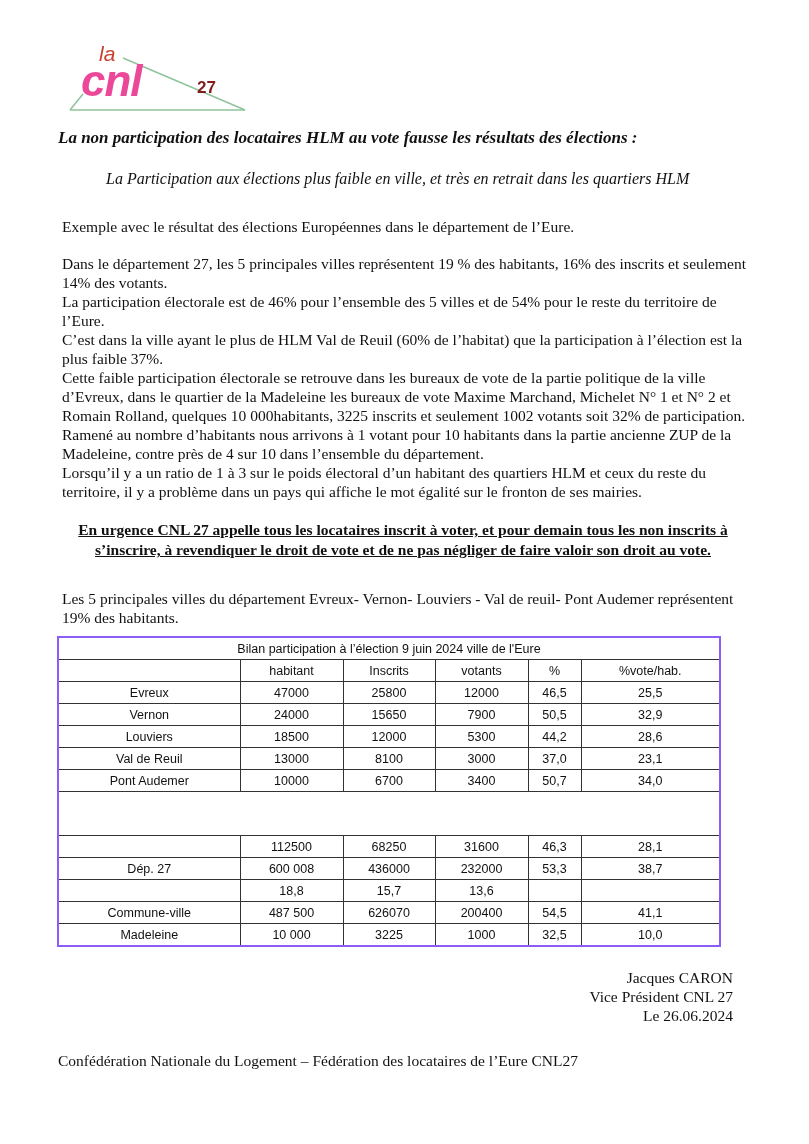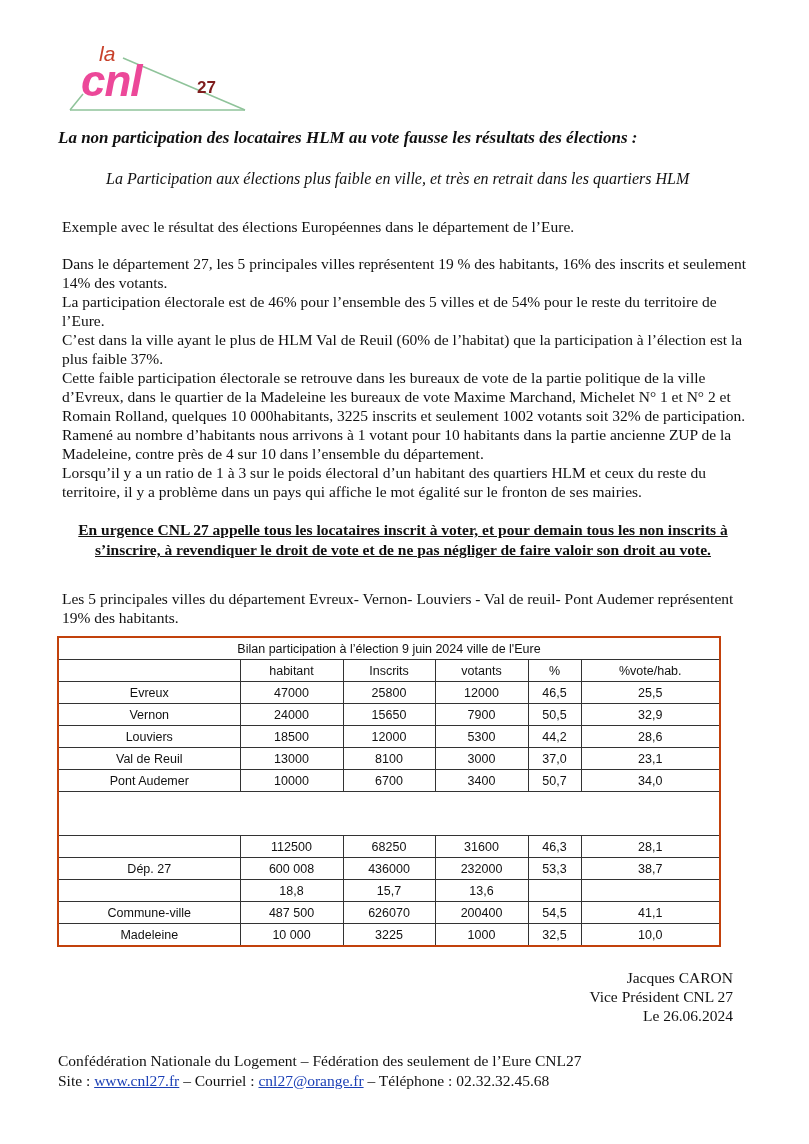--- a/index.html
+++ b/index.html
@@ -11,21 +11,21 @@
   .logo .cnl { position: absolute; left: 18px; top: 18px; font-family: "Liberation Sans", sans-serif; font-weight: bold; font-style: italic; font-size: 44px; color: #ec4899; letter-spacing: -1px; margin-left: 8px; }
   .logo .num { position: absolute; left: 142px; top: 40px; font-family: "Liberation Sans", sans-serif; font-weight: bold; font-size: 17px; color: #7f1d1d; }
   .logo svg { position: absolute; left: 0; top: 0; }
   .title-bi { left: 58px; top: 128px; font-weight: bold; font-style: italic; font-size: 17px; }
   .title-i { left: 58px; top: 170px; font-style: italic; font-size: 16px; margin-left: 48px; }
   .para { left: 62px; width: 690px; line-height: 19px; margin-top: 8px; }
   .callout { left: 58px; top: 520px; width: 690px; text-align: center; font-weight: bold; text-decoration: underline; line-height: 20px; }
   table.bilan { position: absolute; left: 57px; top: 636px; width: 664px; border-collapse: collapse;
                 font-family: "Liberation Sans", sans-serif; font-size: 12.5px; color: #111; }
   table.bilan td { border: 1px solid #333; text-align: center; height: 21px; padding: 0; }
-  table.bilan { border: 2px solid #c2410c; }
+  table.bilan { border: 2px solid #8b5cf6; }
   table.bilan tr.blank td { height: 43px; }
   .sig { right: 76px; top: 968px; text-align: right; line-height: 19px; }
   .footer { left: 58px; top: 1051px; line-height: 19.5px; }
   .footer a { color: #1a3fb5; text-decoration: underline; }
 </style>
 </head>
 <body>
 
 <div class="abs logo">
   <svg width="195" height="75">
@@ -161,15 +161,14 @@
 </tbody>
   </table>
 
 <div class="abs sig">
   <div>Jacques CARON</div>
   <div>Vice Président CNL 27</div>
   <div>Le 26.06.2024</div>
 </div>
 
 <div class="abs footer">
-  <div>Confédération Nationale du Logement – Fédération des seulement de l’Eure CNL27</div>
-  <div><span>Site : </span><a>www.cnl27.fr</a><span> – Courriel : </span><a>cnl27@orange.fr</a><span> – Téléphone : 02.32.32.45.68</span></div>
+  <div>Confédération Nationale du Logement – Fédération des locataires de l’Eure CNL27</div>
 </div>
 
 </body></html>

